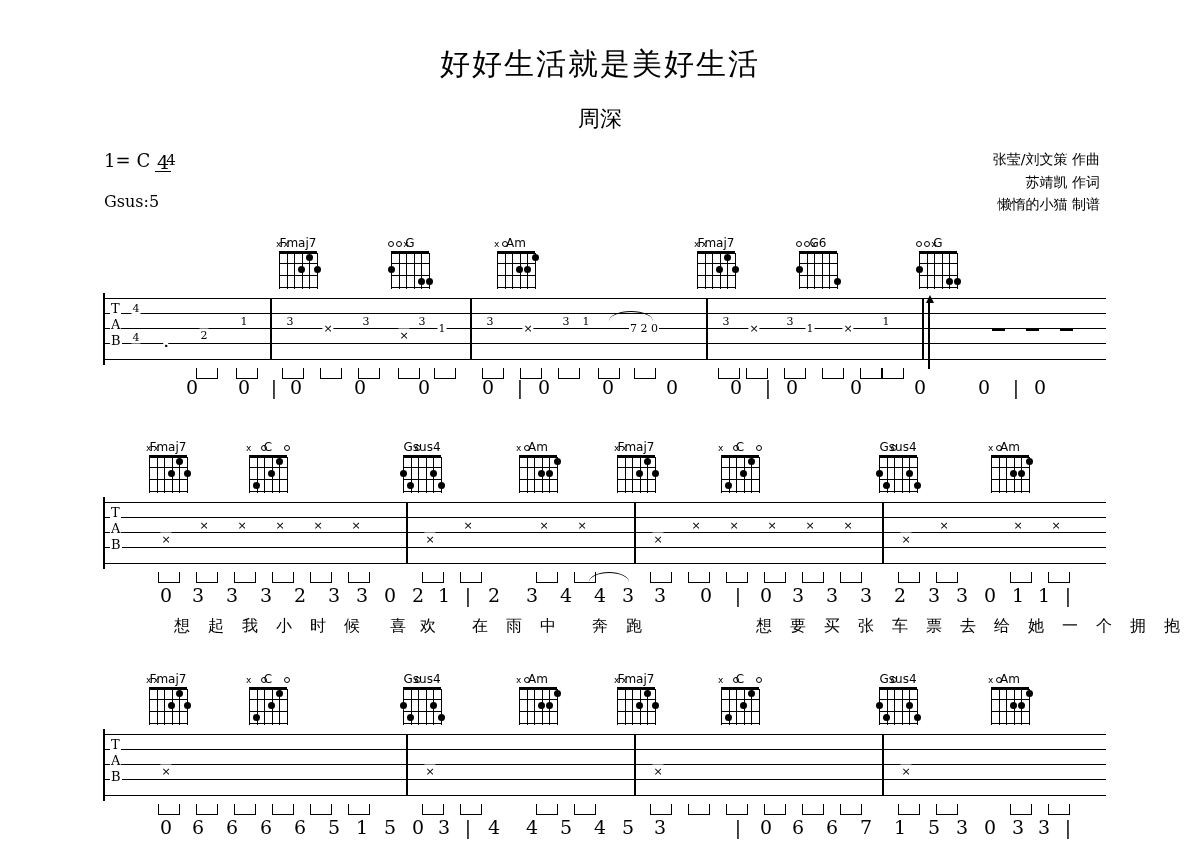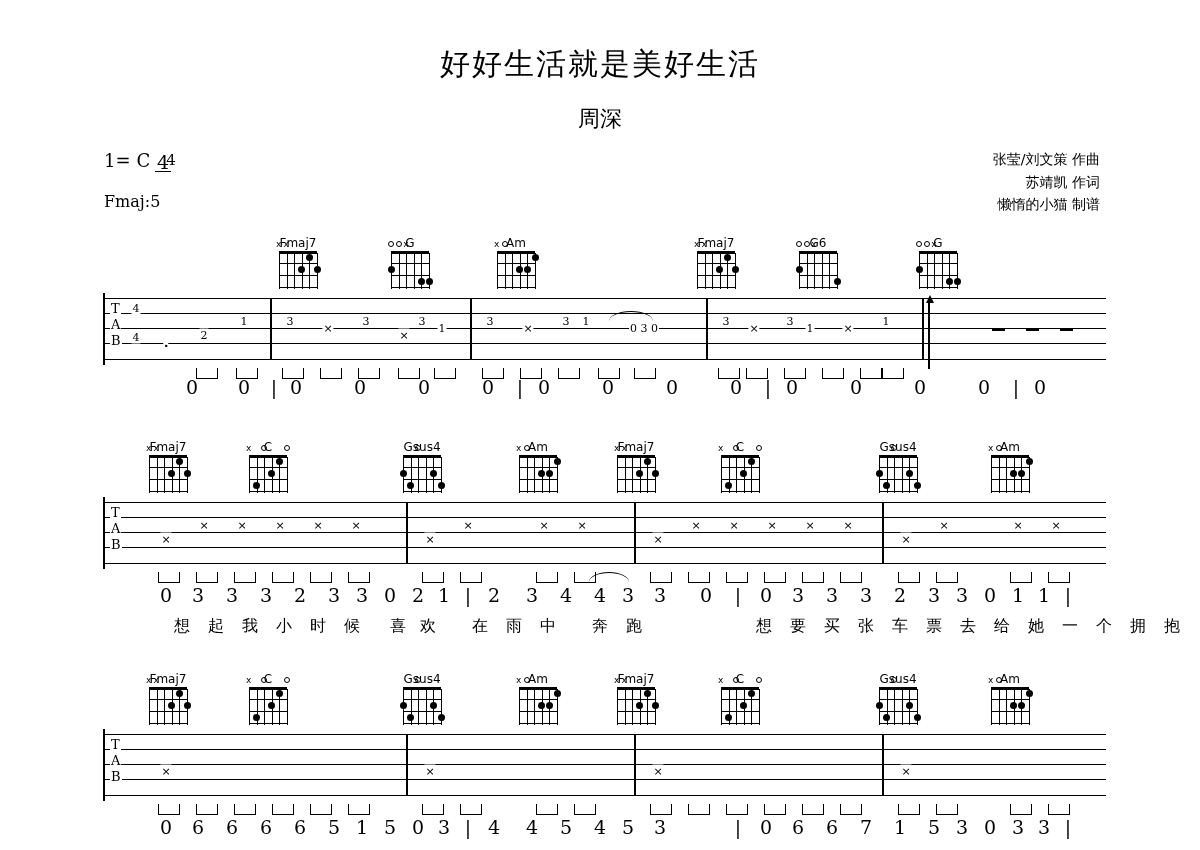--- a/index.html
+++ b/index.html
@@ -272,21 +272,21 @@
 <div class="key-block">
   <div class="key-line">
     <span>1=</span>
     <span>C</span>
     <span class="time-sig">
       <span class="num">4</span>
       <span class="den">4</span>
     </span>
   </div>
 </div>
-<div class="capo">Fmaj:5</div>
+<div class="capo">Gsus:5</div>
 
 <div class="credits">
   <div>张莹/刘文策 作曲</div>
   <div>苏靖凯 作词</div>
   <div>懒惰的小猫 制谱</div>
 </div>
 
 <div class="system" style="top:236px;">
 
   <div class="chords">
@@ -438,21 +438,21 @@
     <span class="xnote" style="left:224px; top:29px">×</span>
     <span class="tnote" style="left:262px; top:22px">3</span>
     <span class="xnote" style="left:300px; top:36px">×</span>
     <span class="tnote" style="left:318px; top:22px">3</span>
     <span class="tnote" style="left:338px; top:29px">1</span>
     <div class="barline" style="left:366px"></div>
     <span class="tnote" style="left:386px; top:22px">3</span>
     <span class="xnote" style="left:424px; top:29px">×</span>
     <span class="tnote" style="left:462px; top:22px">3</span>
     <span class="tnote" style="left:482px; top:22px">1</span>
-    <span class="tnote" style="left:540px; top:29px">0 3 0</span>
+    <span class="tnote" style="left:540px; top:29px">7 2 0</span>
     <div class="slur" style="left:505px; top:12px; width:44px;"></div>
     <div class="barline" style="left:602px"></div>
     <span class="tnote" style="left:622px; top:22px">3</span>
     <span class="xnote" style="left:650px; top:29px">×</span>
     <span class="tnote" style="left:686px; top:22px">3</span>
     <span class="tnote" style="left:706px; top:29px">1</span>
     <span class="xnote" style="left:744px; top:29px">×</span>
     <span class="tnote" style="left:782px; top:22px">1</span>
     <div class="barline" style="left:818px"></div>
     <div class="arrowup" style="left:822px; top:-4px"></div>

